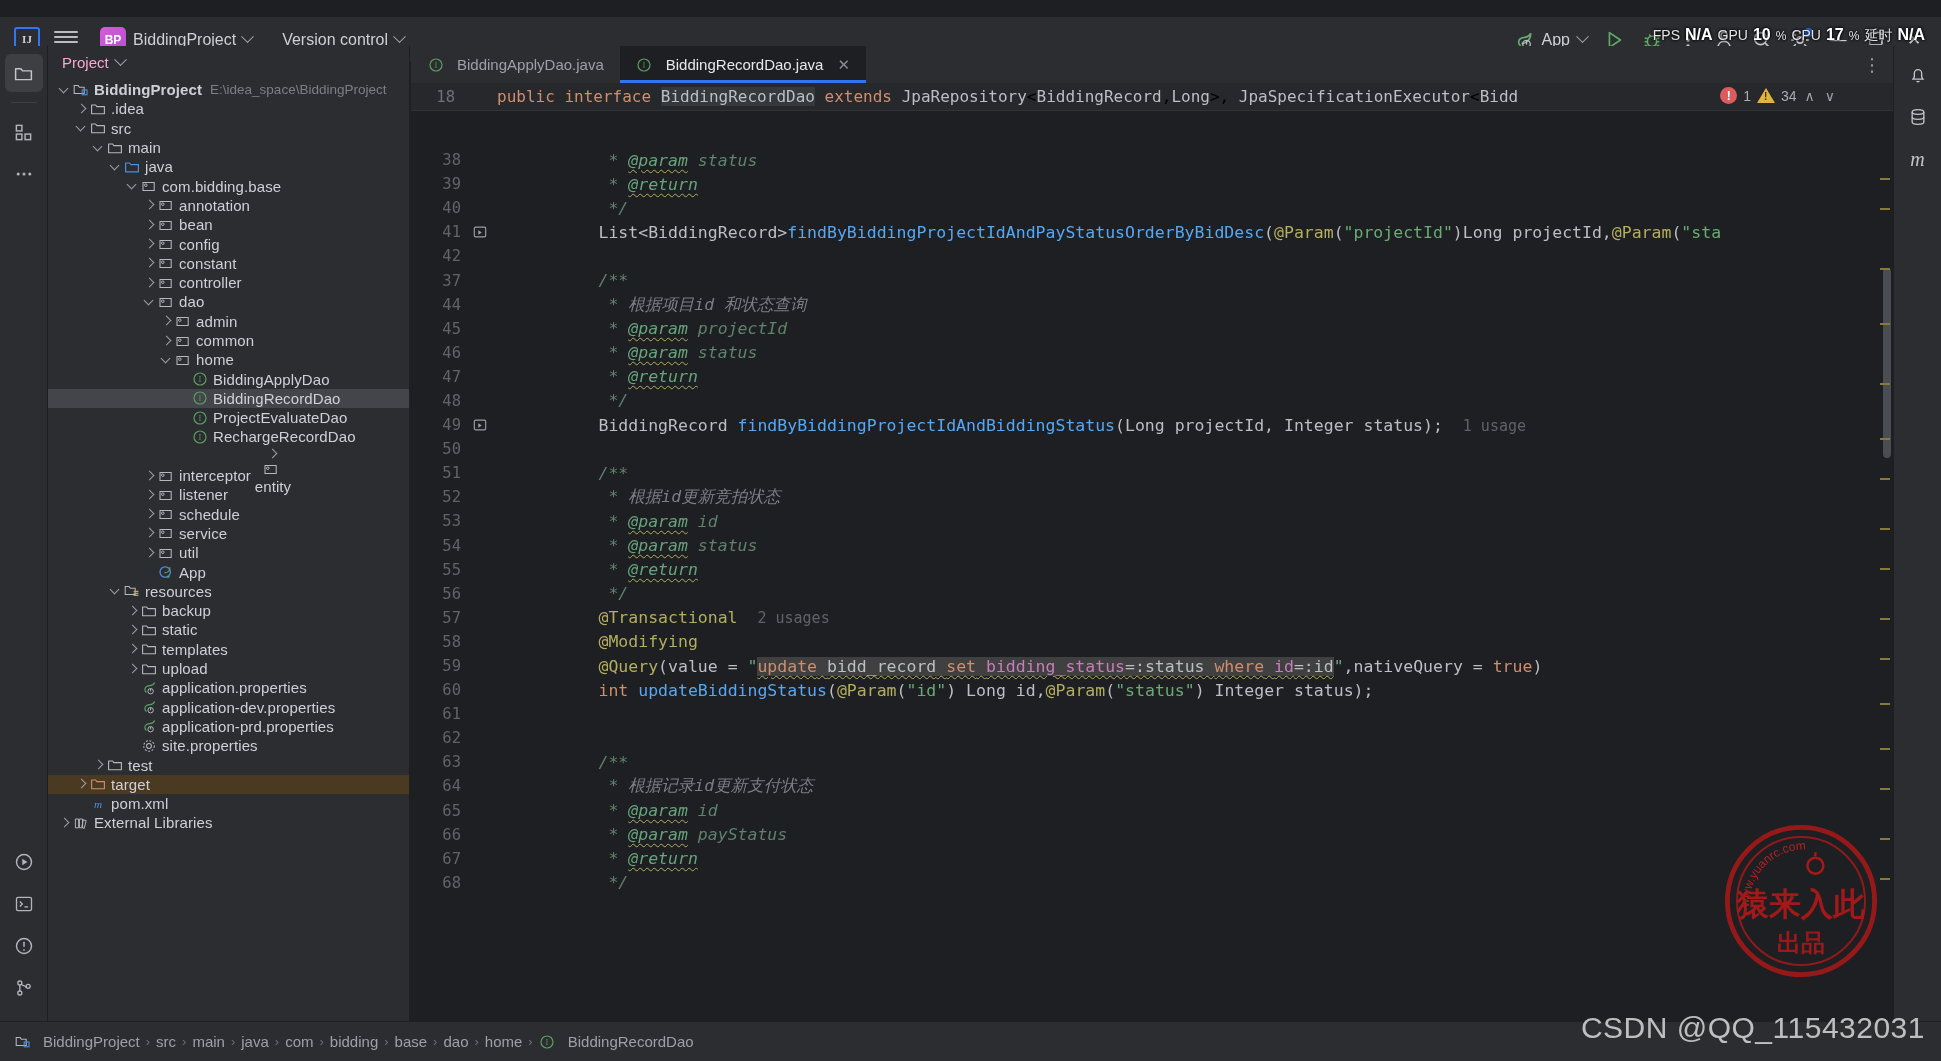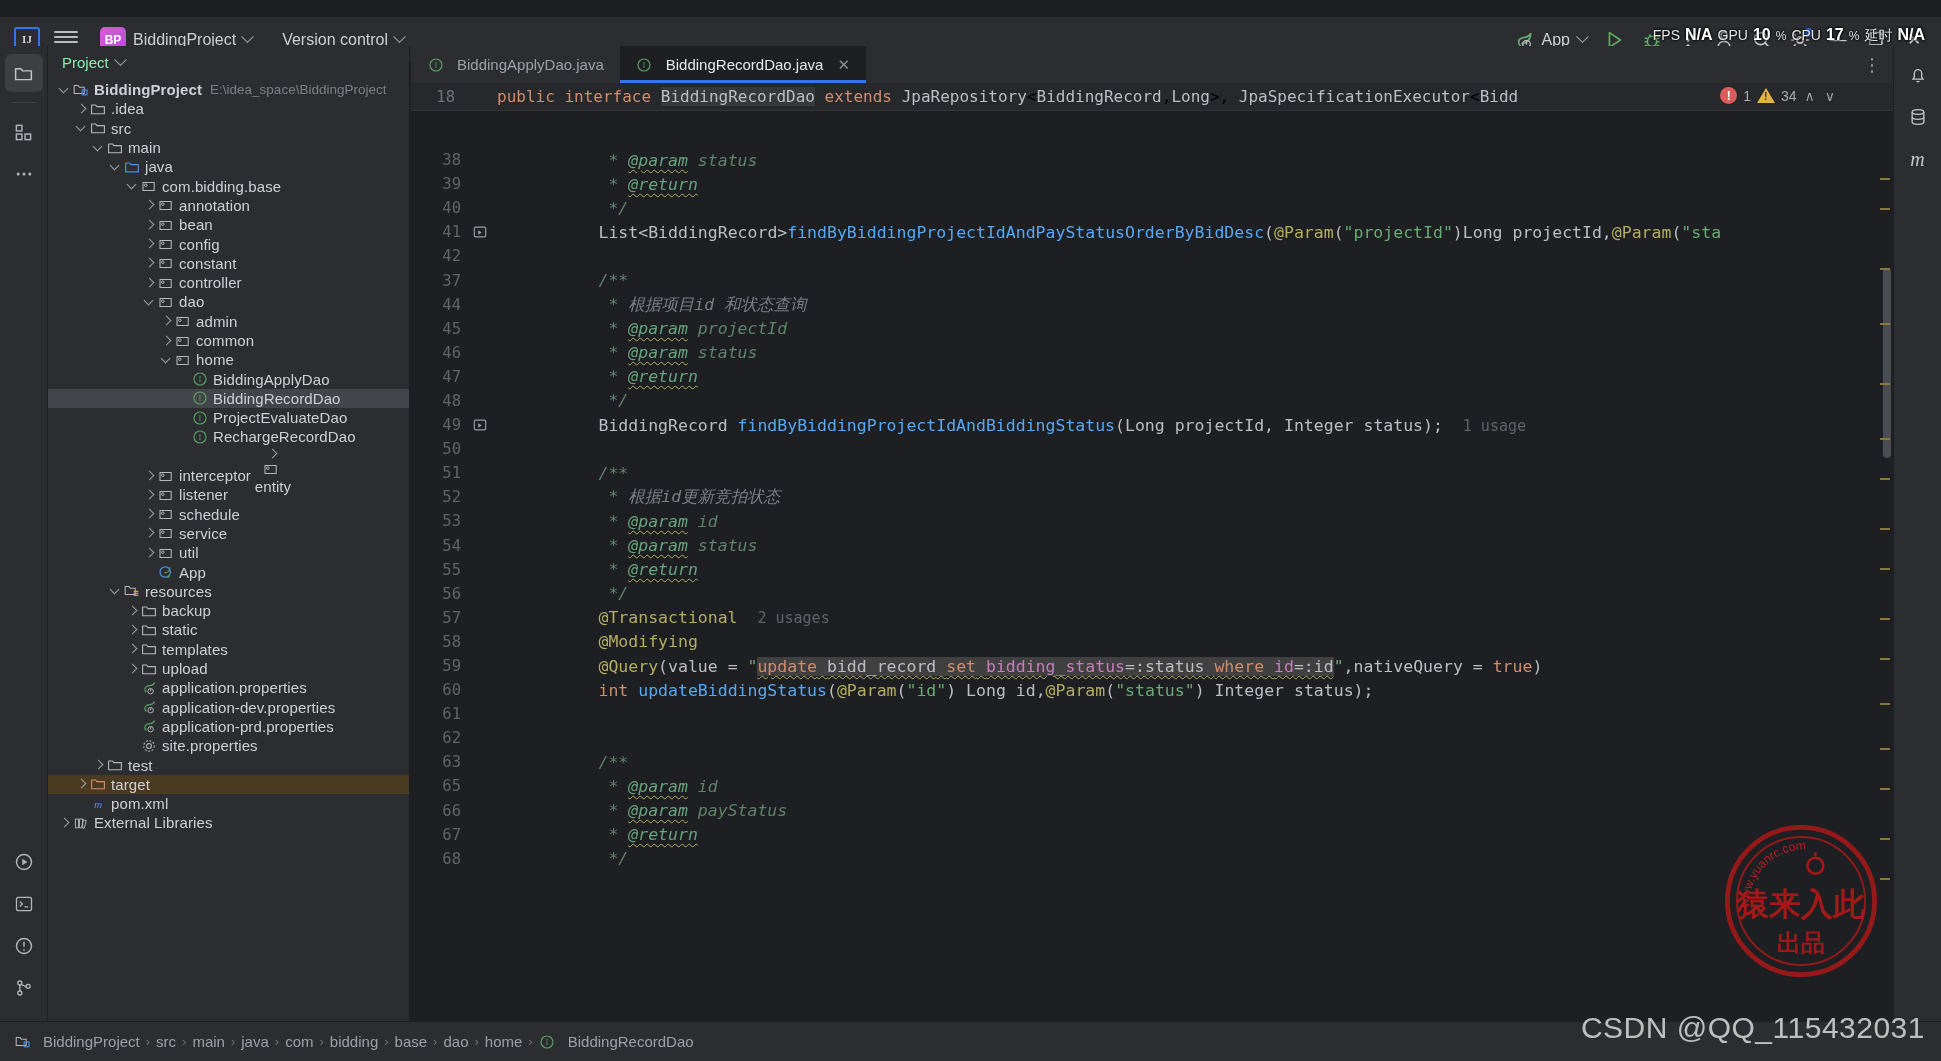--- a/index.html
+++ b/index.html
@@ -65,21 +65,21 @@
   .rail-btn.active { background: #3d3f42; }
   .rail-div { width: 26px; height: 1px; background: #3d4043; margin: 6px 0 10px; }
   .rail-bottom { margin-top: auto; padding-bottom: 10px; display:flex; flex-direction:column; align-items:center; }
 
   
   #project-panel {
     position: absolute; left: 48px; top: 46px; width: 362px; height: 975px;
     background: #2b2d30; border-right: 1px solid #1e1f22;
   }
   #proj-header { height: 32px; display: flex; align-items: center; padding-left: 14px;
-    gap: 7px; color: #86efac; font-size: 15px; }
+    gap: 7px; color: #f9a8d4; font-size: 15px; }
   #tree { position: absolute; top: 34px; left: 0; right: 0; bottom: 0;
     overflow: hidden; font-size: 15px; }
   .trow { display: flex; align-items: center; height: 19.3px; white-space: nowrap;
     color: #ced0d6; cursor: pointer; padding-right: 6px; }
   .trow.sel { background: #43454a; }
   .trow.excl { background: #4b3a22; }
   .arrow { width: 14px; height: 14px; flex: 0 0 14px; position: relative; }
   .arrow.r::after, .arrow.d::after {
     content: ''; position: absolute; left: 3px; top: 3px;
     width: 6px; height: 6px; border-right: 1.6px solid #9ca0a6; border-bottom: 1.6px solid #9ca0a6;
@@ -887,20 +887,25 @@
       </div>
       <div class="cline">
         <span class="gnum">62</span>
         <span class="gicon"></span>
         <span class="ctext"></span>
       </div>
       <div class="cline">
         <span class="gnum">63</span>
         <span class="gicon"></span>
         <span class="ctext">&nbsp;&nbsp;&nbsp;&nbsp;&nbsp;&nbsp;&nbsp;&nbsp;<span class="cmt">/**</span></span>
+      </div>
+      <div class="cline">
+        <span class="gnum">64</span>
+        <span class="gicon"></span>
+        <span class="ctext">&nbsp;&nbsp;&nbsp;&nbsp;&nbsp;&nbsp;&nbsp;&nbsp;&nbsp;<span class="cmt">* </span><span class="cmtplain">根据记录id更新支付状态</span></span>
       </div>
       <div class="cline">
         <span class="gnum">65</span>
         <span class="gicon"></span>
         <span class="ctext">&nbsp;&nbsp;&nbsp;&nbsp;&nbsp;&nbsp;&nbsp;&nbsp;&nbsp;<span class="cmt">* </span><span class="cmt-tag">@param</span><span class="cmt"> id</span></span>
       </div>
       <div class="cline">
         <span class="gnum">66</span>
         <span class="gicon"></span>
         <span class="ctext">&nbsp;&nbsp;&nbsp;&nbsp;&nbsp;&nbsp;&nbsp;&nbsp;&nbsp;<span class="cmt">* </span><span class="cmt-tag">@param</span><span class="cmt"> payStatus</span></span>

